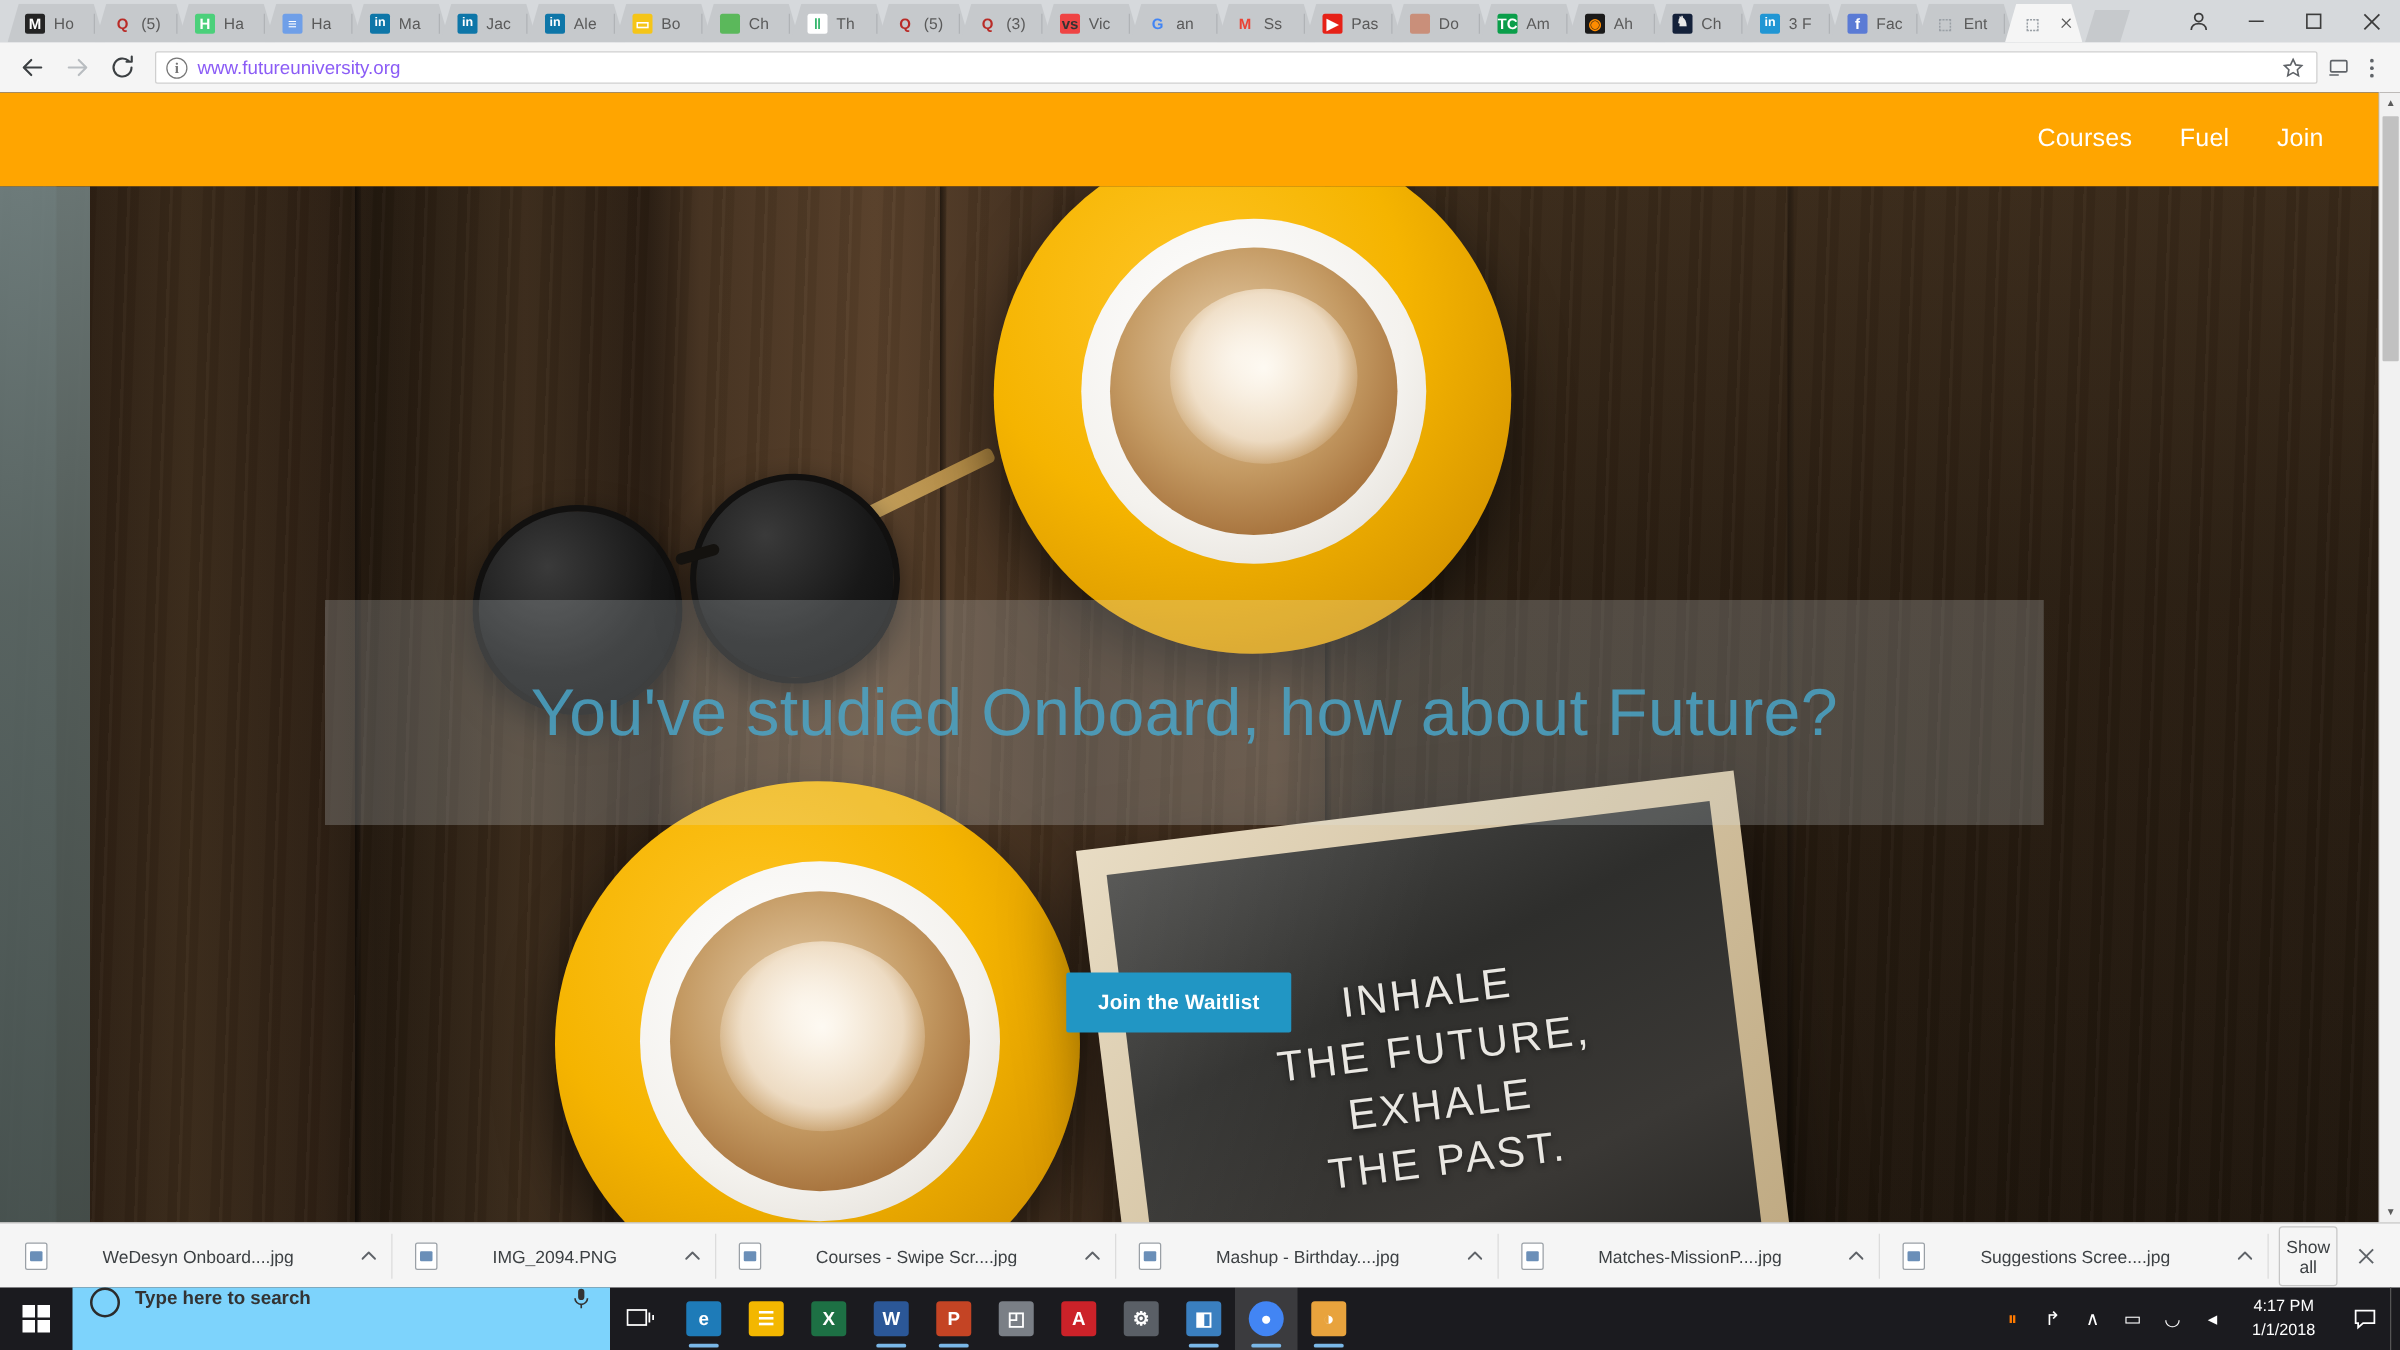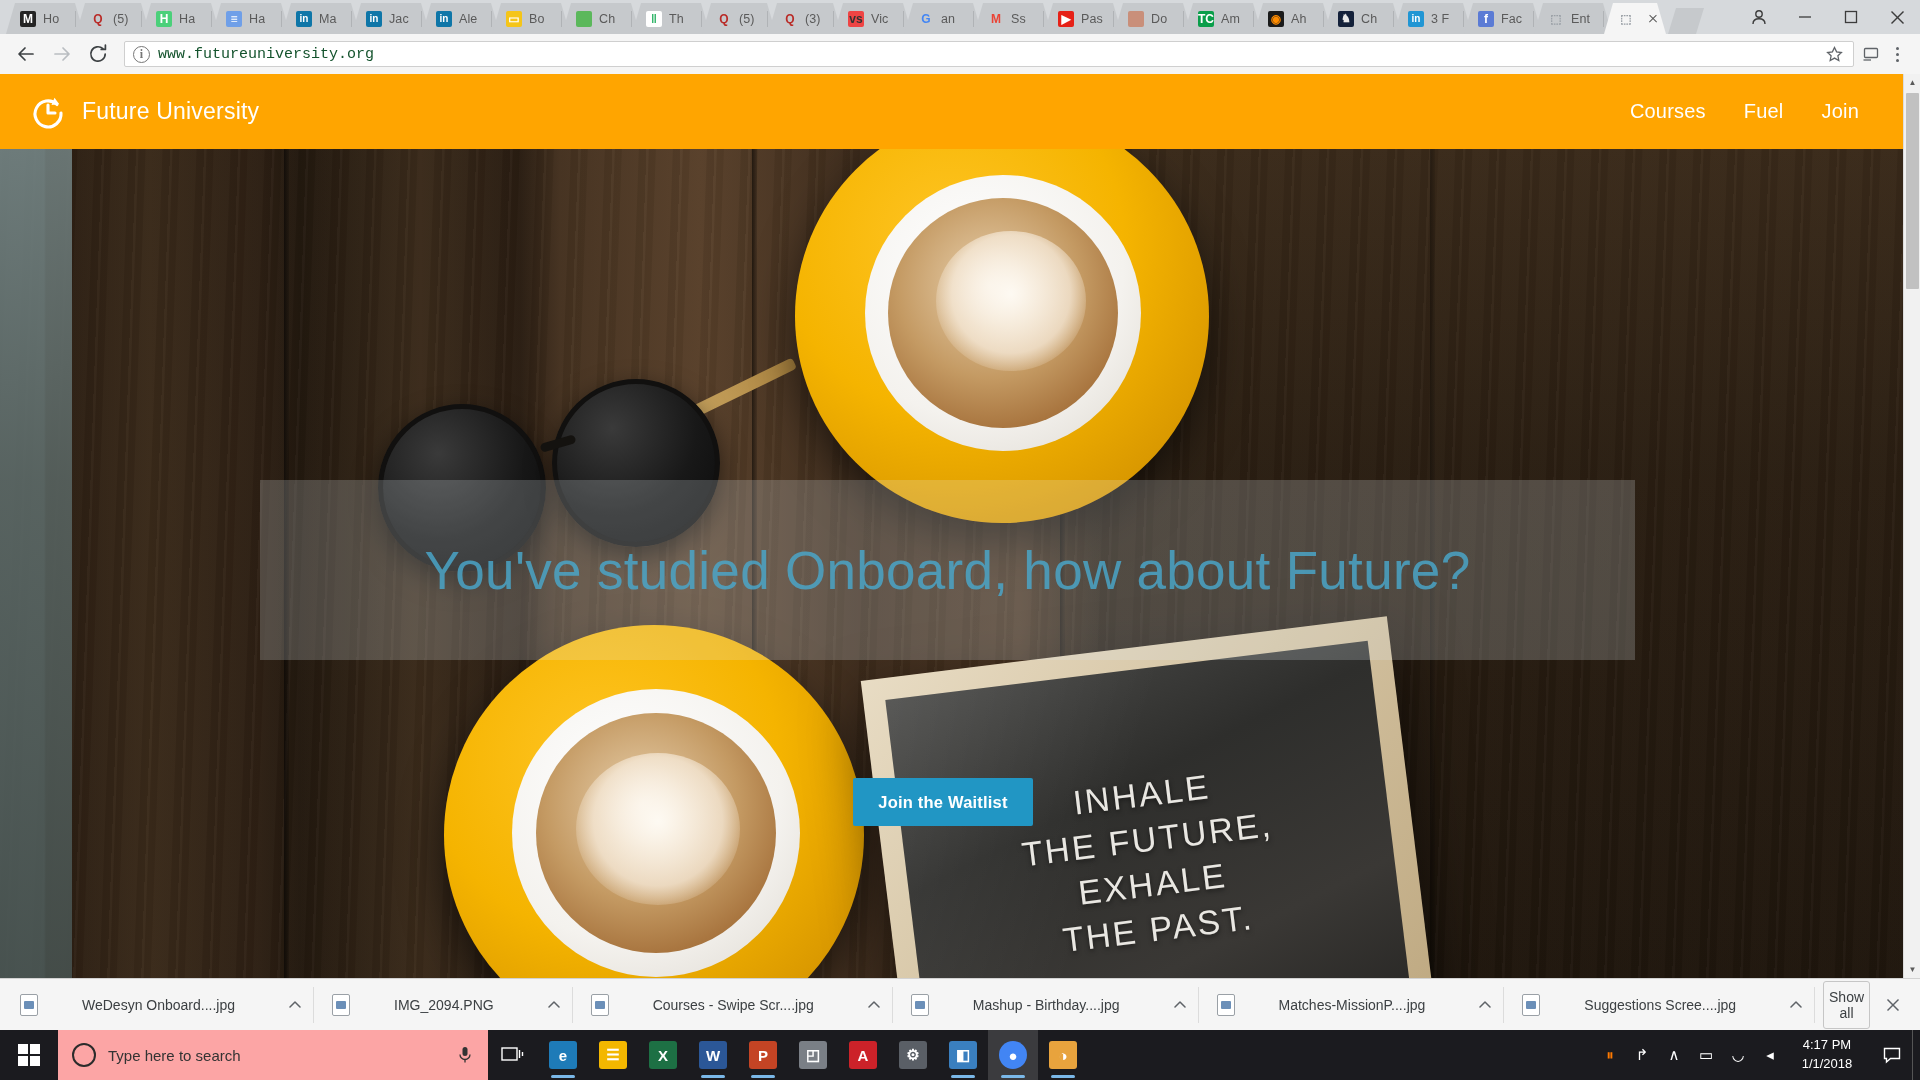--- a/index.html
+++ b/index.html
@@ -95,23 +95,22 @@
     display: flex; align-items: center; padding: 0 8px;
   }
   #omni-info {
     width: 17px; height: 17px; flex: 0 0 17px; margin-right: 8px;
     border: 1.4px solid #777; border-radius: 50%;
     color: #777; font-size: 12px; font-weight: bold;
     display: flex; align-items: center; justify-content: center;
     font-family: "Liberation Serif", serif;
   }
   #omni-url {
-    font-size: 15px; color: #14532d; white-space: nowrap;
+    font-size: 15px; color: #8b5cf6; white-space: nowrap;
     flex: 1 1 auto;
-    font-family: Liberation Mono, monospace;
   }
   #omni-star, #omni-cast {
     width: 22px; height: 22px; flex: 0 0 22px;
     display: flex; align-items: center; justify-content: center;
     color: #5f6368;
   }
   #omni-menu {
     width: 30px; height: 36px; flex: 0 0 30px;
     display: flex; flex-direction: column; align-items: center; justify-content: center;
     gap: 3px;
@@ -351,22 +350,22 @@
   #start-btn {
     width: 58px; height: 50px; flex: 0 0 58px;
     display: flex; align-items: center; justify-content: center;
   }
   .win-logo { width: 22px; height: 22px; display: grid;
     grid-template-columns: 1fr 1fr; grid-template-rows: 1fr 1fr; gap: 2.5px; }
   .win-logo i { background: #fff; display: block; }
 
   #search-box {
     width: 430px; height: 50px; flex: 0 0 430px;
-    background: #fca5a5;
-    display: flex; align-items: center; padding: 0 10px;
+    background: #7dd3fc;
+    display: flex; align-items: flex-start; padding: 0 10px; font-weight: bold;
   }
   #search-circle {
     width: 24px; height: 24px; flex: 0 0 24px; margin: 0 12px 0 4px;
     border: 2px solid #2b2b2b; border-radius: 50%;
   }
   #search-text { font-size: 15px; color: #333; flex: 1 1 auto; }
   #mic-icon { width: 26px; flex: 0 0 26px; display: flex; justify-content: center; color: #333; }
 
   .tb-icon {
     width: 50px; height: 50px; flex: 0 0 50px;
@@ -593,30 +592,20 @@
     <div id="omni-menu">
       <i></i>
       <i></i>
       <i></i>
     </div>
   </div>
 
   <div id="viewport">
 
     <div id="site-header">
-      <div id="brand">
-        <div id="brand-logo">
-          <svg width="40" height="40" viewBox="0 0 40 40">
-            <path d="M29 12.5A13 13 0 1 0 33 21" fill="none" stroke="#fff" stroke-width="3.1" stroke-linecap="round"></path>
-            <path d="M26.5 5.8l4.6 6.2-7.6 1.1z" fill="#fff"></path>
-            <path d="M20 13v8h7" fill="none" stroke="#fff" stroke-width="3.1" stroke-linecap="round" stroke-linejoin="round"></path>
-          </svg>
-        </div>
-        <div id="brand-name">Future University</div>
-      </div>
       <nav id="site-nav">
         <a href="#">Courses</a>
         <a href="#">Fuel</a>
         <a href="#">Join</a>
       </nav>
     </div>
 
     <div id="hero">
       <div id="hero-photo">
         <div class="wood"></div>

